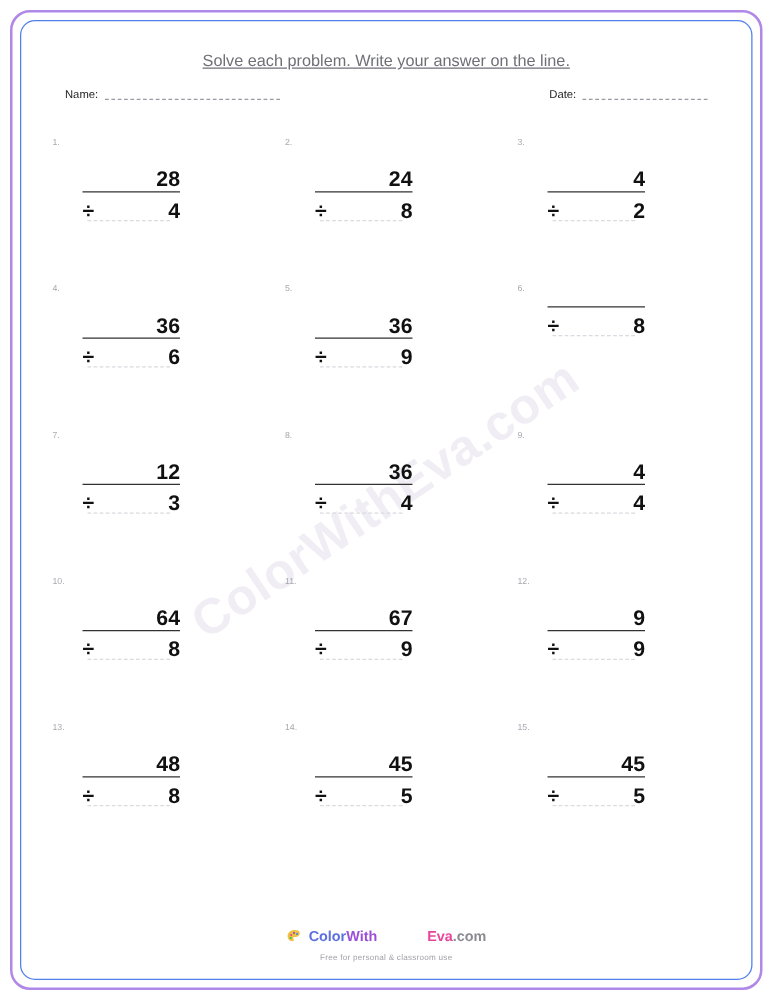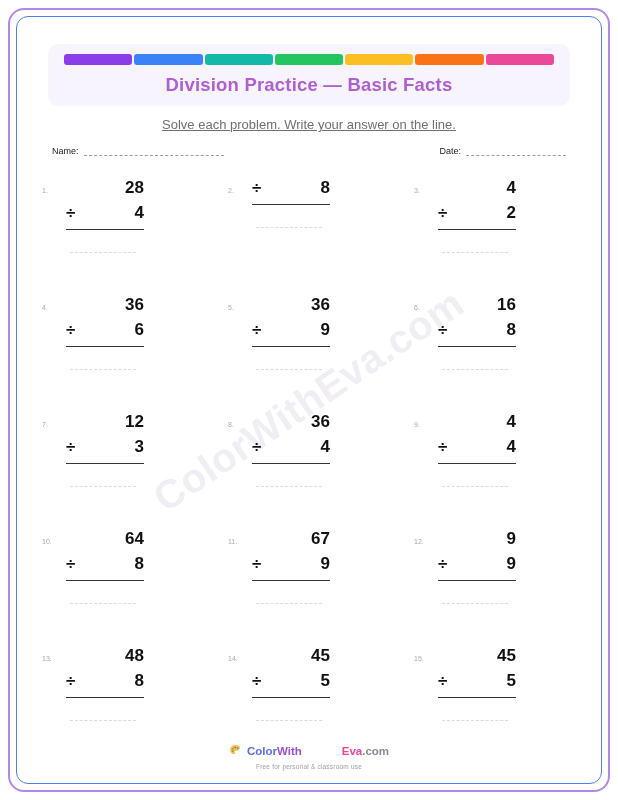--- a/index.html
+++ b/index.html
@@ -162,20 +162,21 @@
   .op-cell {
     width: 26px;
     text-align: left;
     font-size: 17px;
     font-weight: bold;
   }
   .num-cell {
     flex: 1;
     text-align: right;
     padding-right: 14px;
+    margin-top: 32px;
   }
   .sum-rule {
     border-bottom: 1.6px solid #333;
     width: 78px;
     margin-top: 1px;
   }
   .answer-rule {
     margin-top: 22px;
     border-bottom: 1.4px dashed #dadae0;
     width: 66px;
@@ -217,32 +218,20 @@
 
   <div class="border-outer"></div>
   <div class="border-inner"></div>
 
   <div class="watermark">
     <span>ColorWithEva.com</span>
   </div>
 
   <div class="content">
 
-    <div class="header-card">
-      <div class="color-bar" id="color-bar">
-          <div class="seg" style="background: rgb(139, 62, 232);"></div>
-          <div class="seg" style="background: rgb(59, 130, 246);"></div>
-          <div class="seg" style="background: rgb(20, 184, 166);"></div>
-          <div class="seg" style="background: rgb(34, 197, 94);"></div>
-          <div class="seg" style="background: rgb(251, 191, 36);"></div>
-          <div class="seg" style="background: rgb(249, 115, 22);"></div>
-          <div class="seg" style="background: rgb(236, 72, 153);"></div>
-        </div>
-      <div class="worksheet-title">Division Practice — Basic Facts</div>
-    </div>
 
     <div class="subtitle">Solve each problem. Write your answer on the line.</div>
 
     <div class="namedate">
       <div class="field">
         <span>Name:</span>
         <span class="rule rule-name"></span>
       </div>
       <div class="field">
         <span>Date:</span>
@@ -263,20 +252,24 @@
               <span class="num-cell">4</span>
             </div>
             <div class="sum-rule"></div>
             <div class="answer-rule"></div>
           </div>
         </div>
         <div class="problem">
           <div class="prob-num">2.</div>
           <div class="prob-stack">
             <div class="line-row">
+              <span class="op-cell"></span>
+              <span class="num-cell">24</span>
+            </div>
+            <div class="line-row">
               <span class="op-cell">÷</span>
               <span class="num-cell">8</span>
             </div>
             <div class="sum-rule"></div>
             <div class="answer-rule"></div>
           </div>
         </div>
         <div class="problem">
           <div class="prob-num">3.</div>
           <div class="prob-stack">
@@ -318,24 +311,20 @@
               <span class="op-cell">÷</span>
               <span class="num-cell">9</span>
             </div>
             <div class="sum-rule"></div>
             <div class="answer-rule"></div>
           </div>
         </div>
         <div class="problem">
           <div class="prob-num">6.</div>
           <div class="prob-stack">
-            <div class="line-row">
-              <span class="op-cell"></span>
-              <span class="num-cell">16</span>
-            </div>
             <div class="line-row">
               <span class="op-cell">÷</span>
               <span class="num-cell">8</span>
             </div>
             <div class="sum-rule"></div>
             <div class="answer-rule"></div>
           </div>
         </div>
         <div class="problem">
           <div class="prob-num">7.</div>

